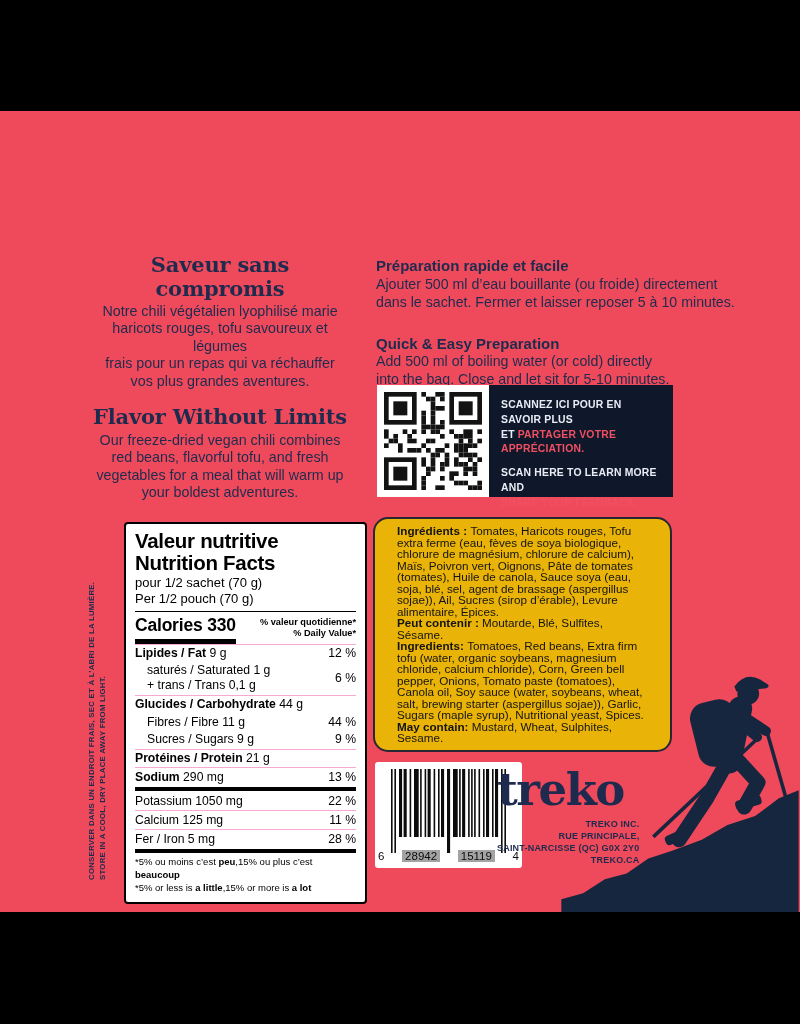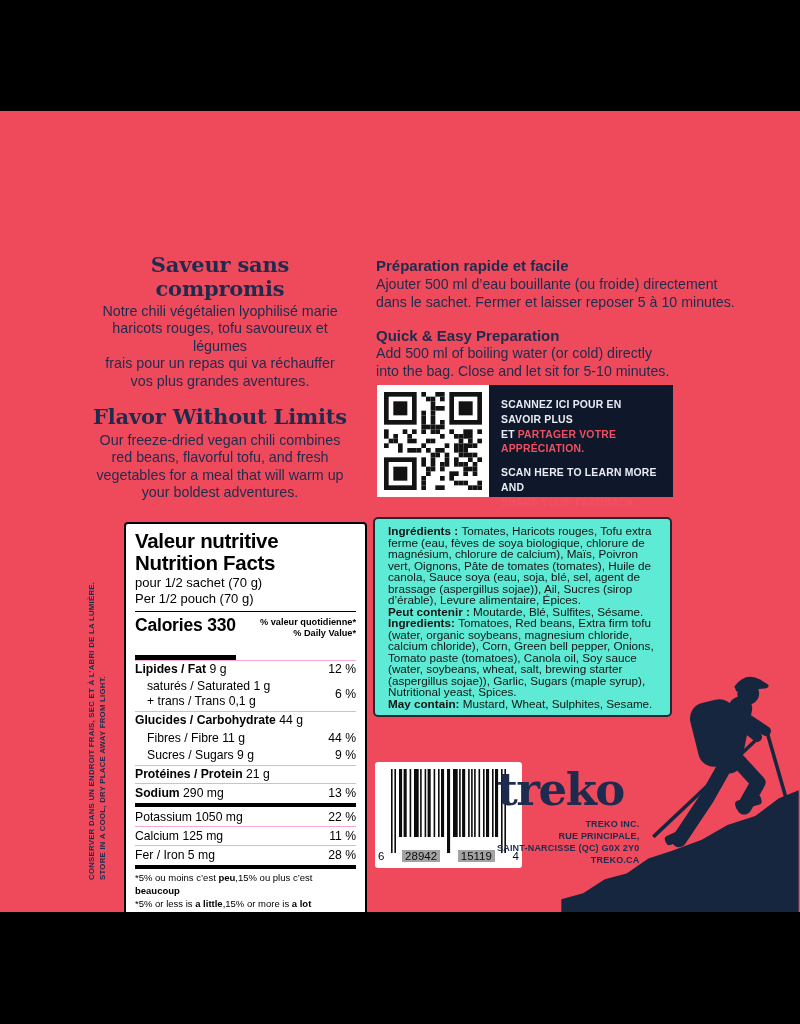--- a/index.html
+++ b/index.html
@@ -15,55 +15,55 @@
     background:#ef4a5b;overflow:hidden;
   }
   
   .left-col{position:absolute;left:84px;top:142px;width:272px;text-align:center;color:#1e2b4e;}
   .m-title{font-family:"DejaVu Serif",serif;font-weight:bold;font-size:21px;line-height:1.12;letter-spacing:-0.2px;}
   .m-body{font-size:14.3px;line-height:1.22;margin-top:3px;}
   .m-group+.m-group{margin-top:15px;}
   .right-col{position:absolute;left:376px;top:146px;width:398px;color:#1e2b4e;}
   .p-title{font-size:15px;font-weight:bold;line-height:1.25;}
   .p-body{font-size:14.2px;line-height:1.26;}
-  .p-group+.p-group{margin-top:15px;}
+  .p-group+.p-group{margin-top:23px;}
   
   .qr-block{position:absolute;left:377px;top:274px;width:296px;height:112px;display:flex;}
   .qr-white{width:112px;background:#fff;display:flex;align-items:center;justify-content:center;}
   .qr-info{flex:1;background:#0f172a;padding:13px 12px 10px;color:#e9eef6;}
   .qr-info p{margin:0;font-size:10.4px;font-weight:bold;line-height:1.42;letter-spacing:0.2px;}
   .qr-info p+p{margin-top:9px;}
   .qr-red{color:#f05062;}
   
   .nutrition-box{
     position:absolute;left:124px;top:411px;width:243px;
     background:#fff;border:2px solid #000;border-radius:4px;
     padding:6px 9px 7px;color:#000;font-size:12.2px;box-sizing:border-box;
   }
   .nf-title{font-size:20.5px;font-weight:bold;line-height:1.07;letter-spacing:-0.3px;}
   .nf-serving{font-size:13px;line-height:1.18;margin-top:1px;}
   .nf-serving:first-of-type{margin-top:4px;}
   .nf-calrow{display:flex;justify-content:space-between;align-items:flex-start;border-top:1px solid #000;margin-top:4px;padding-top:3px;}
-  .nf-cal{font-size:17.5px;font-weight:bold;border-bottom:5px solid #000;padding-bottom:19px;letter-spacing:-0.2px;}
+  .nf-cal{font-size:17.5px;font-weight:bold;border-bottom:5px solid #000;padding-bottom:3px;letter-spacing:-0.2px;}
   .nf-dvnote{font-size:9.2px;font-weight:bold;text-align:right;line-height:1.3;padding-top:2px;}
   .nrow{display:flex;justify-content:space-between;align-items:baseline;padding:1.5px 0;line-height:1.2;}
   .nrow.rt{border-top:1px solid #f9a8d4;}
   .nl b{font-weight:bold;}
   .ndv{white-space:nowrap;}
   .sub{padding-left:12px;}
   .subgrp{display:flex;justify-content:space-between;align-items:center;padding:1px 0;gap:35px;}
   .subgrp .subline{padding-left:12px;line-height:1.25;}
   .thick{height:4px;background:#000;margin:1.5px 0;}
   .nf-foot{font-size:9.5px;line-height:1.35;margin-top:3px;}
   .nf-foot b{font-weight:bold;}
   
   .ingredients-box{
     position:absolute;left:373px;top:406px;width:299px;box-sizing:border-box;
-    background:#5eead4;border:2px solid #272733;border-radius:5px;
-    padding:6px 13px;color:#141414;font-size:11.7px;line-height:11.5px;
+    background:#eab308;border:2px solid #272733;border-radius:15px;
+    padding:6px 22px;color:#141414;font-size:11.7px;line-height:11.5px;
   }
   .ingredients-box p{margin:0;}
   .ingredients-box b{font-weight:bold;}
   
   .barcode-box{position:absolute;left:375px;top:651px;width:147px;height:106px;background:#fff;border-radius:3px;}
   .barcode-box svg{position:absolute;left:7px;top:7px;}
   .bc-digits{position:absolute;left:3px;right:3px;bottom:6px;display:flex;justify-content:space-between;font-size:11.5px;color:#0c0c0c;}
   .bc-digits .grp{background:#a3a3a3;padding:0 3px;}
   
   .brand{position:absolute;left:497px;top:656px;color:#1e2b4e;}

